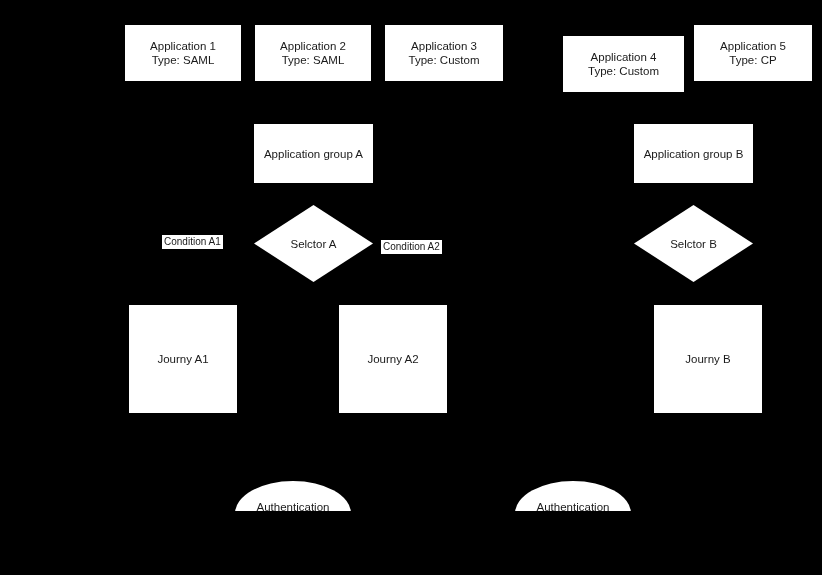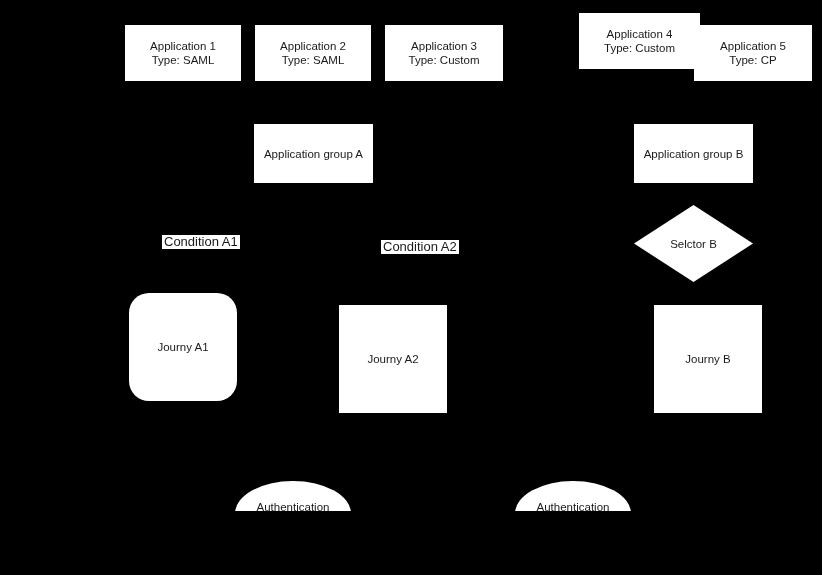--- a/index.html
+++ b/index.html
@@ -62,64 +62,70 @@
     color: #1a1a1a;
     font-size: 11.5px;
     line-height: 14px;
     text-align: center;
     pointer-events: none;
   }
   .cond-label {
     position: absolute;
     background: #ffffff;
     color: #1a1a1a;
-    font-size: 13px;
+    font-size: 10px;
     line-height: 12px;
     padding: 1px 2px;
     white-space: nowrap;
     box-sizing: border-box;
   }
 </style>
 </head>
 <body>
 
 <div id="canvas">
 
   <div class="node rect app-box" style="left:125px; top:25px; width:116px; height:56px;">Application 1
 Type: SAML</div>
 
   <div class="node rect app-box" style="left:255px; top:25px; width:116px; height:56px;">Application 2
 Type: SAML</div>
 
   <div class="node rect app-box" style="left:385px; top:25px; width:118px; height:56px;">Application 3
 Type: Custom</div>
 
-  <div class="node rect app-box" style="left:563px; top:13px; width:121px; height:56px;margin-left:16px;">Application 4
+  <div class="node rect app-box" style="left:563px; top:36px; width:121px; height:56px;">Application 4
 Type: Custom</div>
 
   <div class="node rect app-box" style="left:694px; top:25px; width:118px; height:56px;">Application 5
 Type: CP</div>
 
   <div class="node rect group-box" style="left:634px; top:124px; width:119px; height:59px;">Application group B</div>
 
   <div class="node rect group-box" style="left:254px; top:124px; width:119px; height:59px;">Application group A</div>
 
+  <div class="diamond-wrap" style="left:254px; top:205px; width:119px; height:77px;">
+    <svg class="diamond-shape" viewBox="0 0 119 77" preserveAspectRatio="none">
+      <polygon points="59.5,0 119,38.5 59.5,77 0,38.5" fill="#ffffff"></polygon>
+    </svg>
+    <span class="diamond-label">Selctor A</span>
+  </div>
 
   <div class="diamond-wrap" style="left:634px; top:205px; width:119px; height:77px;">
     <svg class="diamond-shape" viewBox="0 0 119 77" preserveAspectRatio="none">
       <polygon points="59.5,0 119,38.5 59.5,77 0,38.5" fill="#ffffff"></polygon>
     </svg>
     <span class="diamond-label">Selctor B</span>
   </div>
 
   <div class="cond-label" style="left:162px; top:235px;">Condition A1</div>
 
   <div class="cond-label" style="left:381px; top:240px;">Condition A2</div>
 
-  <div class="node rect journey-box" style="left:129px; top:293px; width:108px; height:108px;border-radius:20px;">Journy A1</div>
+  <div class="node rect journey-box" style="left:129px; top:305px; width:108px; height:108px;">Journy A1</div>
 
   <div class="node rect journey-box" style="left:339px; top:305px; width:108px; height:108px;">Journy A2</div>
 
   <div class="node rect journey-box" style="left:639px; top:305px; width:108px; height:108px;margin-left:15px;">Journy B</div>
 
   <div class="node ellipse" style="left:235px; top:481px; width:116px; height:65px;">Authentication
 successful</div>
 
   <div class="node ellipse" style="left:515px; top:481px; width:116px; height:65px;">Authentication
 failed</div>

